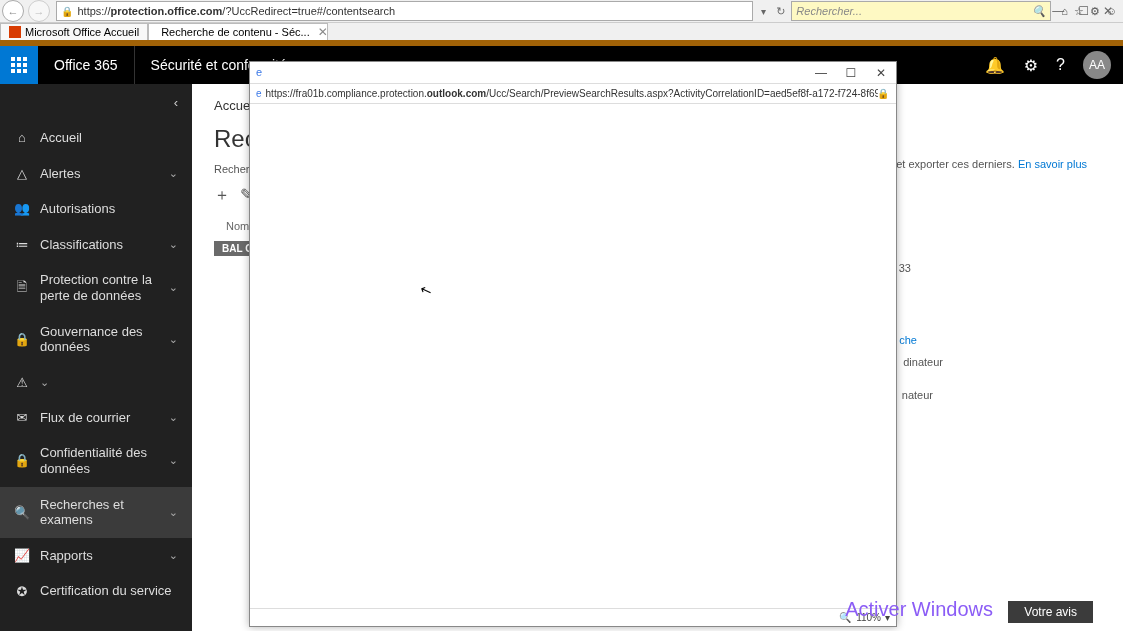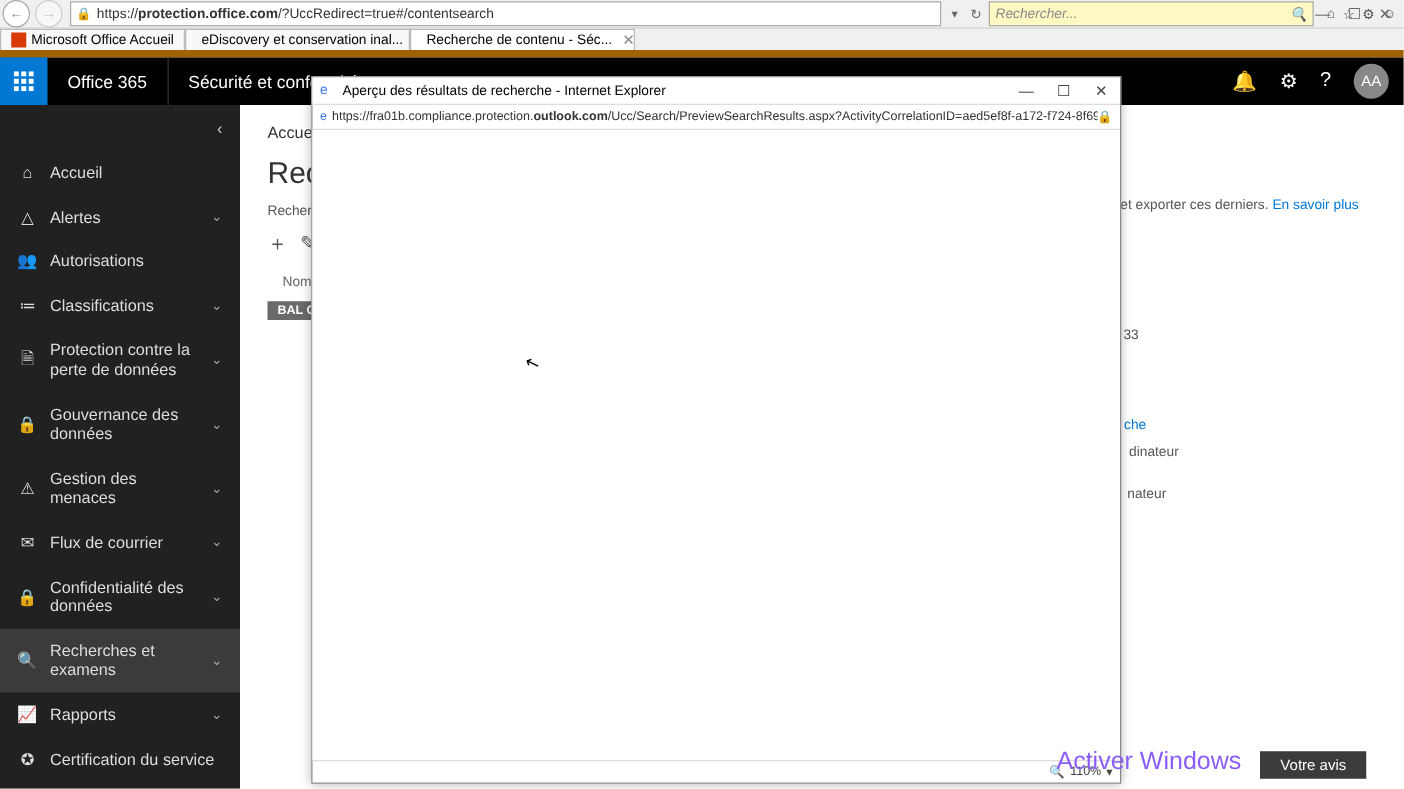--- a/index.html
+++ b/index.html
@@ -99,24 +99,20 @@
     <span>☆</span>
     <span>⚙</span>
     <span>☺</span>
   </div>
 </div>
 
 <div class="ie-tabs">
   <div class="ie-tab">
     <span class="tab-icon" style="background:#d83b01"></span>
     <span>Microsoft Office Accueil</span>
-  </div>
-  <div class="ie-tab">
-    <span class="tab-icon" style="background:#107c10"></span>
-    <span>eDiscovery et conservation inal...</span>
   </div>
   <div class="ie-tab active">
     <span class="tab-icon" style="background:#0078d4"></span>
     <span>Recherche de contenu - Séc...</span>
     <span class="ie-tab-close">✕</span>
   </div>
 </div>
 
 <div class="o365-header">
   <div class="waffle">
@@ -169,21 +165,20 @@
           <span class="label">Protection contre la perte de données</span>
           <span class="chev">⌄</span>
         </div>
         <div class="nav-item">
           <span class="nicon">🔒</span>
           <span class="label">Gouvernance des données</span>
           <span class="chev">⌄</span>
         </div>
         <div class="nav-item">
           <span class="nicon">⚠</span>
-          <span class="label">Gestion des menaces</span>
           <span class="chev">⌄</span>
         </div>
         <div class="nav-item">
           <span class="nicon">✉</span>
           <span class="label">Flux de courrier</span>
           <span class="chev">⌄</span>
         </div>
         <div class="nav-item">
           <span class="nicon">🔒</span>
           <span class="label">Confidentialité des données</span>
@@ -231,21 +226,20 @@
     <div class="bg-text" style="top:178px;right:212px">33</div>
     <div class="bg-text link-blue" style="top:250px;right:206px">che</div>
     <div class="bg-text" style="top:272px;right:180px">dinateur</div>
     <div class="bg-text" style="top:305px;right:190px">nateur</div>
   </div>
 </div>
 
 <div class="popup">
   <div class="popup-title">
     <span class="ico">e</span>
-    <span>Aperçu des résultats de recherche - Internet Explorer</span>
     <span class="sp"></span>
     <span class="popup-wbtn">—</span>
     <span class="popup-wbtn">☐</span>
     <span class="popup-wbtn">✕</span>
   </div>
   <div class="popup-url">
     <span class="ico">e</span>
     <span>https://</span>
     <span>fra01b.compliance.protection.</span>
     <b>outlook.com</b>

